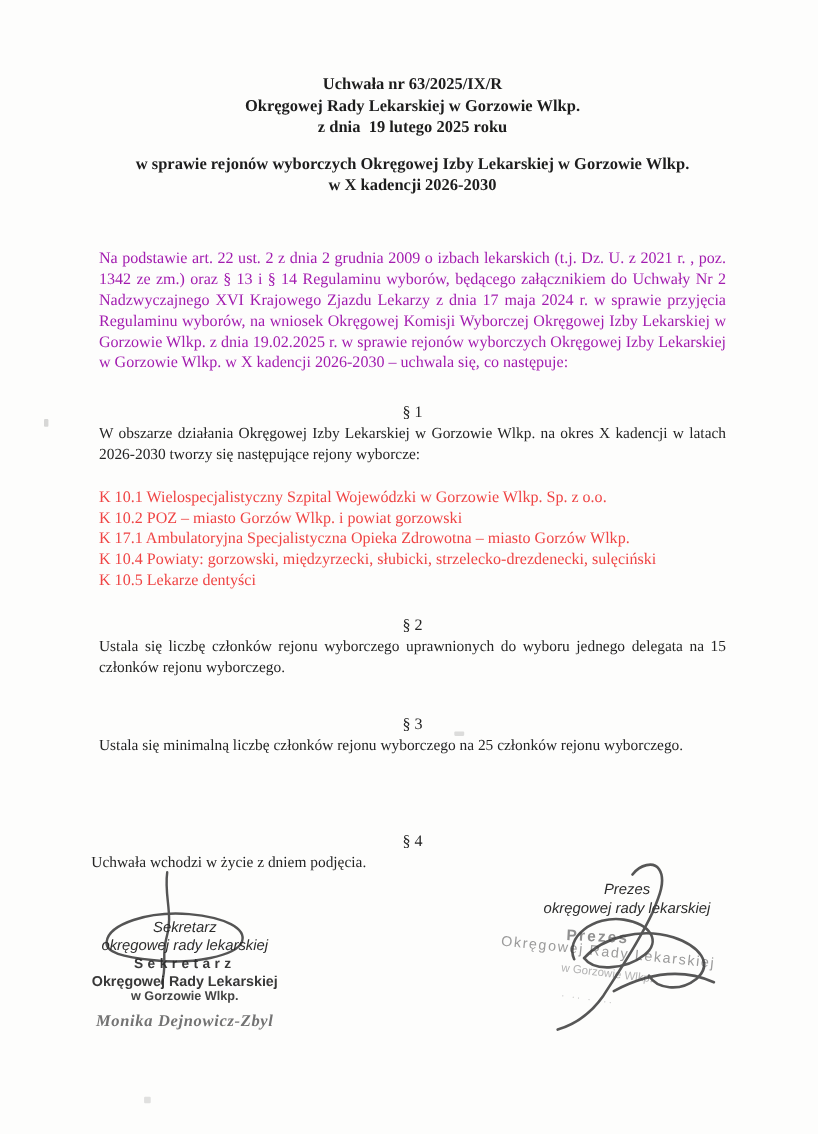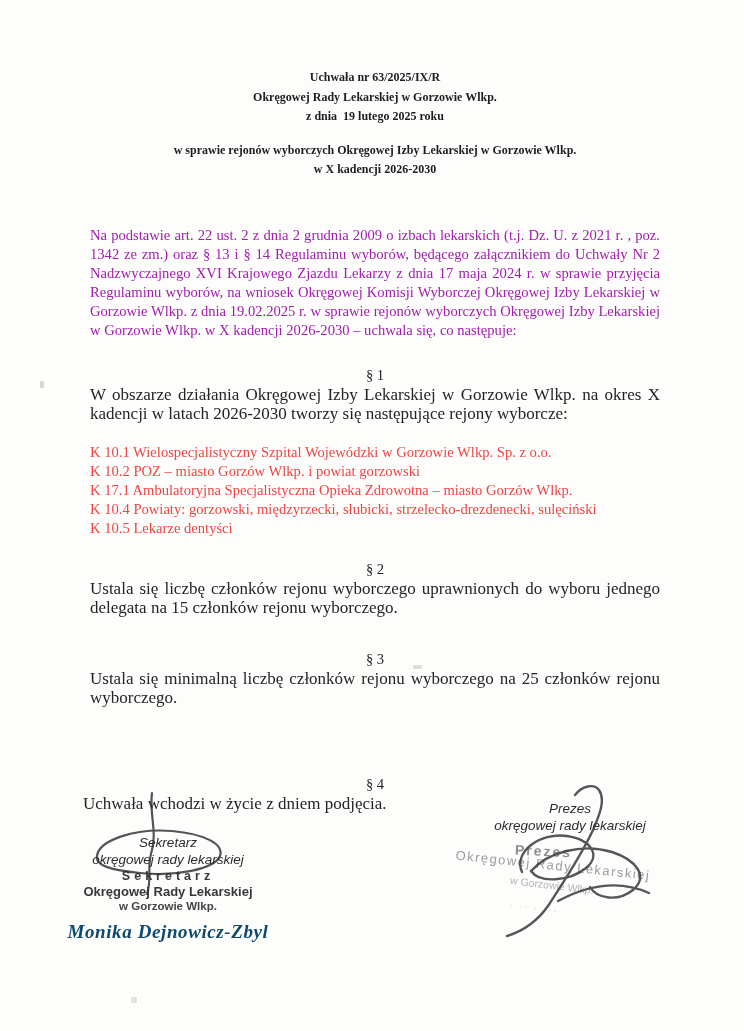--- a/index.html
+++ b/index.html
@@ -15,42 +15,42 @@
     position:relative;
     width:744px;height:1031px;
     background:#fdfdfc;
   }
   .flow{
     padding:0 84px 0 90px;
   }
   .title-line, .subject-line{
     text-align:center;
     font-weight:bold;
-    font-size:12px;
+    font-size:15px;
     line-height:19.5px;
     white-space:pre-wrap;
     color:#1d1d1d;
   }
   .title-block{padding-top:68px;}
   .subject-block{margin-top:14px;}
   .preamble{
     margin-top:46px;
     font-size:14.6px;
     line-height:19px;
     text-align:justify;
     color:#a21caf;
   }
   .sec-heading{
     text-align:center;
     font-size:14.6px;
     line-height:19px;
     color:#242424;
   }
   .sec-body{
-    font-size:17px;
+    font-size:14px;
     line-height:19px;
     text-align:justify;
     color:#242424;
   }
   .h1{margin-top:26px;}
   .district-list{margin-top:20px;}
   .district-list div{
     font-size:14.6px;
     line-height:19.2px;
     color:#ef4444;
@@ -80,22 +80,22 @@
     font-family:"Liberation Sans", sans-serif;
     font-size:13px;font-weight:700;line-height:15px;color:#383838;
   }
   .stamp-line3{
     font-family:"Liberation Sans", sans-serif;
     font-size:11.5px;font-weight:600;line-height:14px;color:#444;
   }
   .stamp-name{
     font-family:"Liberation Serif", serif;
     font-weight:bold;font-style:italic;
-    font-size:19px;letter-spacing:0.6px;
-    margin-top:8px;color:#0c4a6e;
+    font-size:15px;letter-spacing:0.6px;
+    margin-top:8px;color:#737373;
   }
   
   .ghost-stamp{position:absolute;left:455px;top:843px;width:240px;pointer-events:none;}
   .ghost-1{
     position:absolute;left:60px;top:0;
     font-family:"Liberation Sans", sans-serif;
     font-weight:700;font-size:14px;letter-spacing:2px;color:#8f8f8f;
     transform:rotate(3deg);
   }
   .ghost-2{

